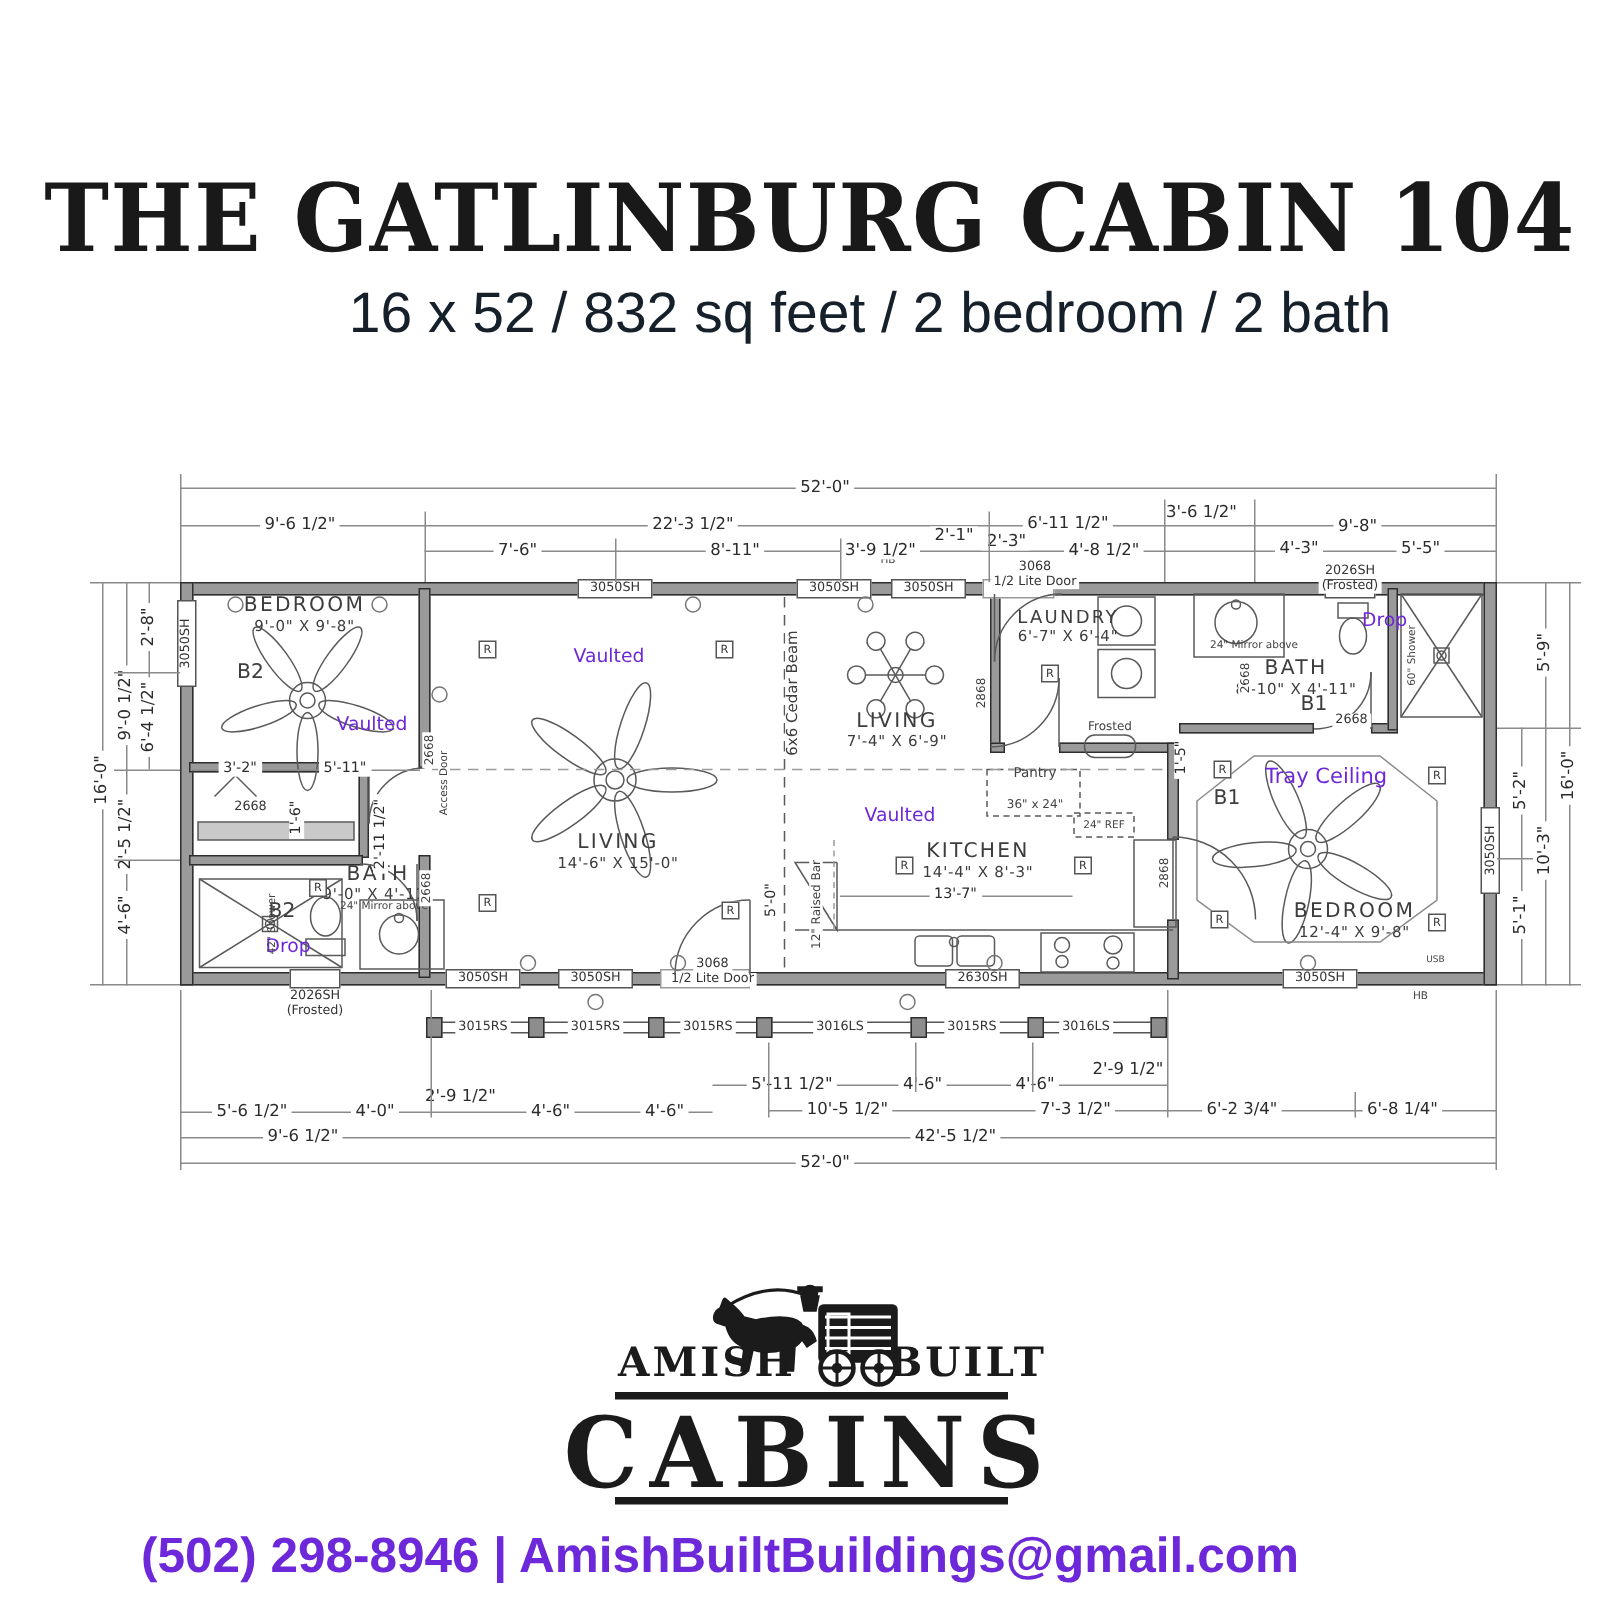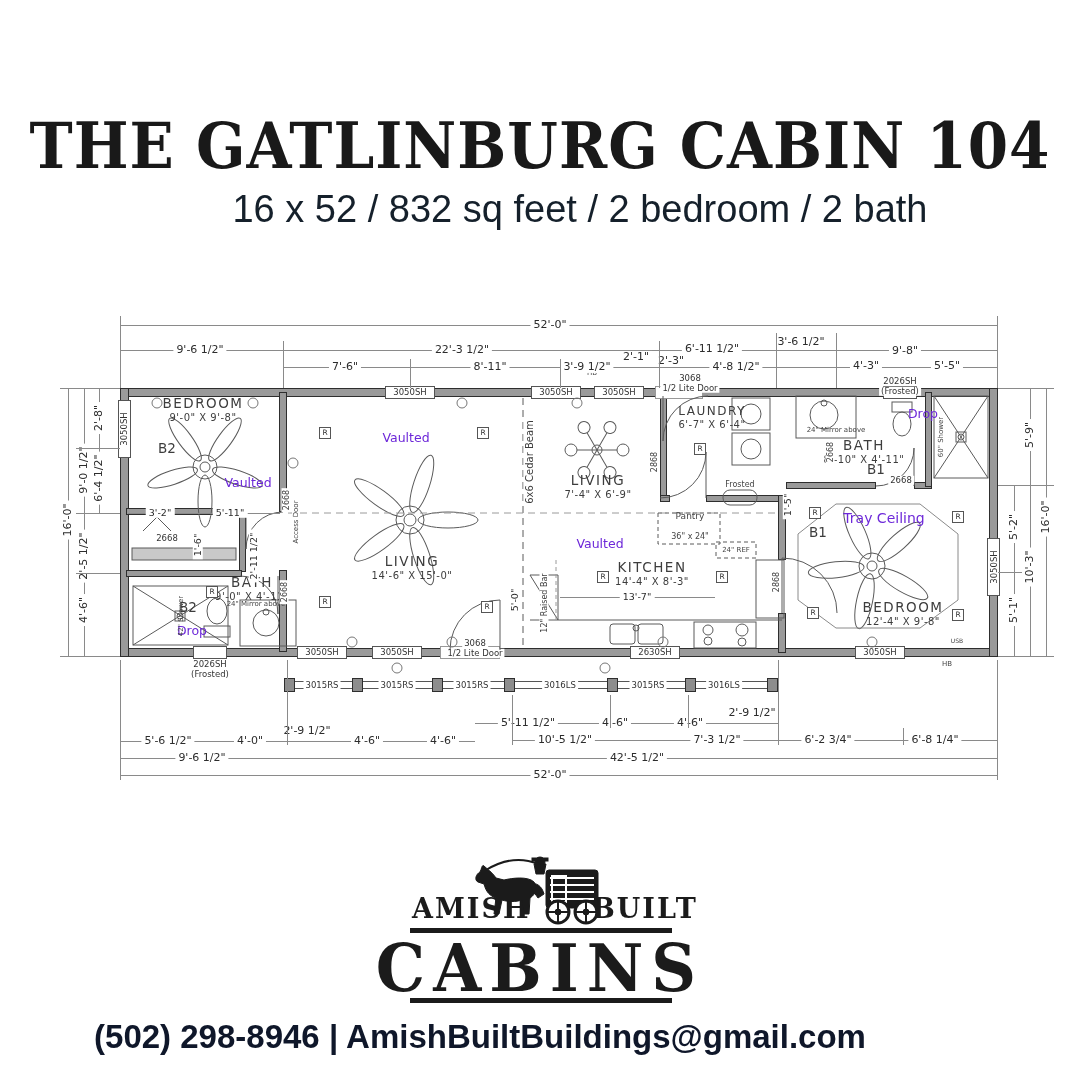--- a/index.html
+++ b/index.html
@@ -39,21 +39,21 @@
   .vlbl{position:absolute;transform:translate(-50%,-50%) rotate(-90deg);font-size:9px;color:#3d3d3d;white-space:nowrap;background:#fff;padding:0 2px;}
   .rbox{position:absolute;width:10px;height:10px;border:1px solid #555;background:#fff;
         font-size:7.5px;line-height:9px;text-align:center;color:#333;transform:translate(-50%,-50%);}
   svg.fix{position:absolute;left:0;top:0;pointer-events:none;}
   
   .logo-word{position:absolute;font-family:"DejaVu Serif",serif;font-weight:800;color:#1b1b1b;}
   .rule{position:absolute;background:#1b1b1b;}
   .cabins{position:absolute;left:0;width:1080px;text-align:center;font-family:"DejaVu Serif",serif;
           font-weight:800;color:#1b1b1b;font-size:62px;letter-spacing:8px;transform:scaleY(1.05);}
   .contact{position:absolute;left:0;top:1018px;width:960px;text-align:center;
-           font-family:"Liberation Sans",sans-serif;font-weight:700;font-size:33px;color:#0f172a;}
+           font-family:"Liberation Sans",sans-serif;font-weight:700;font-size:33px;color:#6d28d9;}
 </style>
 </head>
 <body>
 
 <div class="page">
 
   <div class="title">THE GATLINBURG CABIN 104</div>
   <div class="subtitle">16 x 52 / 832 sq feet / 2 bedroom / 2 bath</div>
 
   <div class="abs" style="left:0;top:0;width:1080px;height:1080px;">

